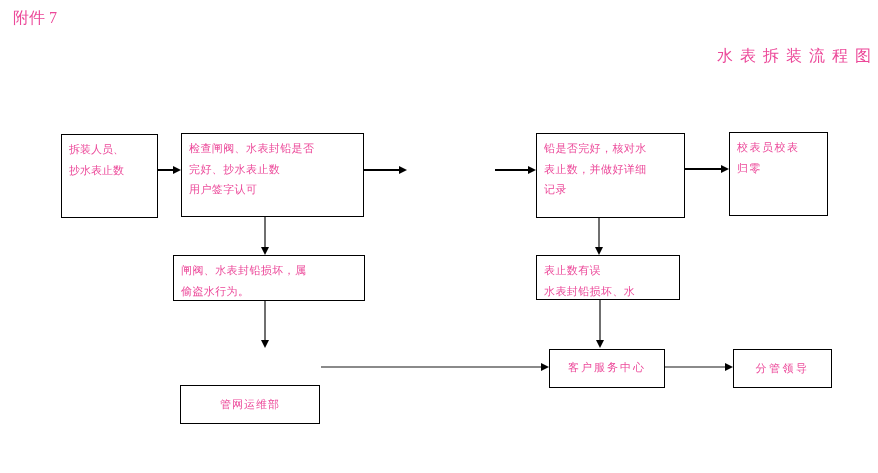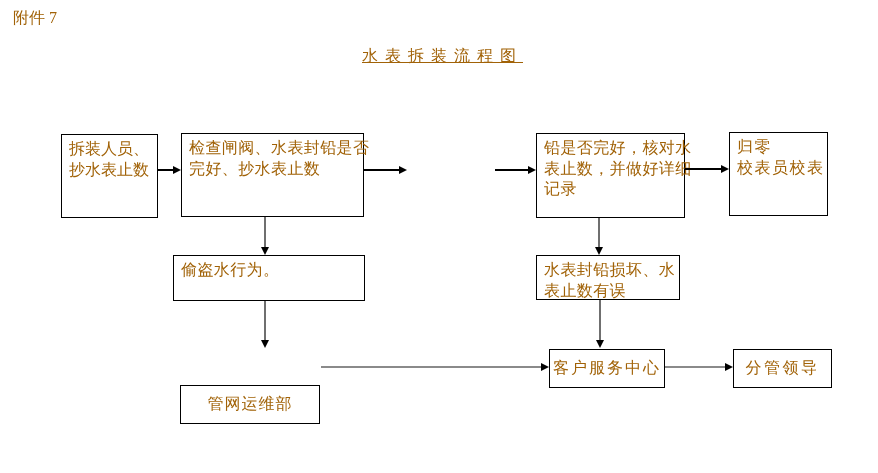--- a/index.html
+++ b/index.html
@@ -6,65 +6,64 @@
     margin: 0;
     padding: 0;
     background: #ffffff;
   }
   #canvas {
     position: relative;
     width: 878px;
     height: 473px;
     background: #ffffff;
     font-family: "Liberation Serif", "DejaVu Serif", serif;
-    color: #a16207;
+    color: #ec4899;
     overflow: hidden;
   }
   .attachment {
     position: absolute;
     left: 13px;
     top: 8px;
     font-size: 16px;
     white-space: nowrap;
   }
   .title {
     position: absolute;
     left: 0;
     top: 46px;
     width: 878px;
-    text-align: center;
+    text-align: right;
     font-size: 16px;
     letter-spacing: 7px;
     text-indent: 7px;
     white-space: nowrap;
-    text-decoration: underline;
   }
   .box {
     position: absolute;
     border: 1.5px solid #000000;
     background: #ffffff;
     box-sizing: border-box;
-    font-size: 16px;
+    font-size: 11px;
     line-height: 20.5px;
     padding: 4px 7px 0 7px;
   }
   .box .bl {
     white-space: nowrap;
   }
   .box.center-one {
     display: flex;
     align-items: center;
     justify-content: center;
     padding: 0;
     text-align: center;
   }
   .ls04 { letter-spacing: 0.4px; }
   .ls1  { letter-spacing: 1px; }
   .ls15 { letter-spacing: 1.5px; }
-  .ls2  { letter-spacing: 2px; }
+  .ls2  { letter-spacing: 2px; font-family: Liberation Mono, monospace; }
   .ls25 { letter-spacing: 2.5px; }
   .ls4  { letter-spacing: 4px; }
   .shaft {
     position: absolute;
     background: #000000;
   }
   .shaft.gray { background: #8a8a8a; }
   .shaft.dgray { background: #6f6f6f; }
   .head-right {
     position: absolute;
@@ -90,41 +89,43 @@
   <div class="title">水表拆装流程图</div>
 
   <div class="box" style="left:61px; top:134px; width:97px; height:84px;">
     <div class="bl">拆装人员、</div>
     <div class="bl">抄水表止数</div>
   </div>
 
   <div class="box ls04" style="left:181px; top:133px; width:183px; height:84px;">
     <div class="bl">检查闸阀、水表封铅是否</div>
     <div class="bl">完好、抄水表止数</div>
+    <div class="bl">用户签字认可</div>
   </div>
 
 
   <div class="box ls04" style="left:536px; top:133px; width:149px; height:85px;">
     <div class="bl">铅是否完好，核对水</div>
     <div class="bl">表止数，并做好详细</div>
     <div class="bl">记录</div>
   </div>
 
   <div class="box ls15" style="left:729px; top:132px; width:99px; height:84px;">
+    <div class="bl">校表员校表</div>
     <div class="bl">归零</div>
-    <div class="bl">校表员校表</div>
   </div>
 
   <div class="box ls04" style="left:173px; top:255px; width:192px; height:46px;">
+    <div class="bl">闸阀、水表封铅损坏，属</div>
     <div class="bl">偷盗水行为。</div>
   </div>
 
   <div class="box ls04" style="left:536px; top:255px; width:144px; height:45px;">
+    <div class="bl">表止数有误</div>
     <div class="bl">水表封铅损坏、水</div>
-    <div class="bl">表止数有误</div>
   </div>
 
   <div class="box center-one ls1" style="left:180px; top:349px; width:140px; height:39px;margin-top:36px;">
     <span>管网运维部</span>
   </div>
 
   <div class="box center-one ls2" style="left:549px; top:349px; width:116px; height:39px;">
     <span>客户服务中心</span>
   </div>
 

